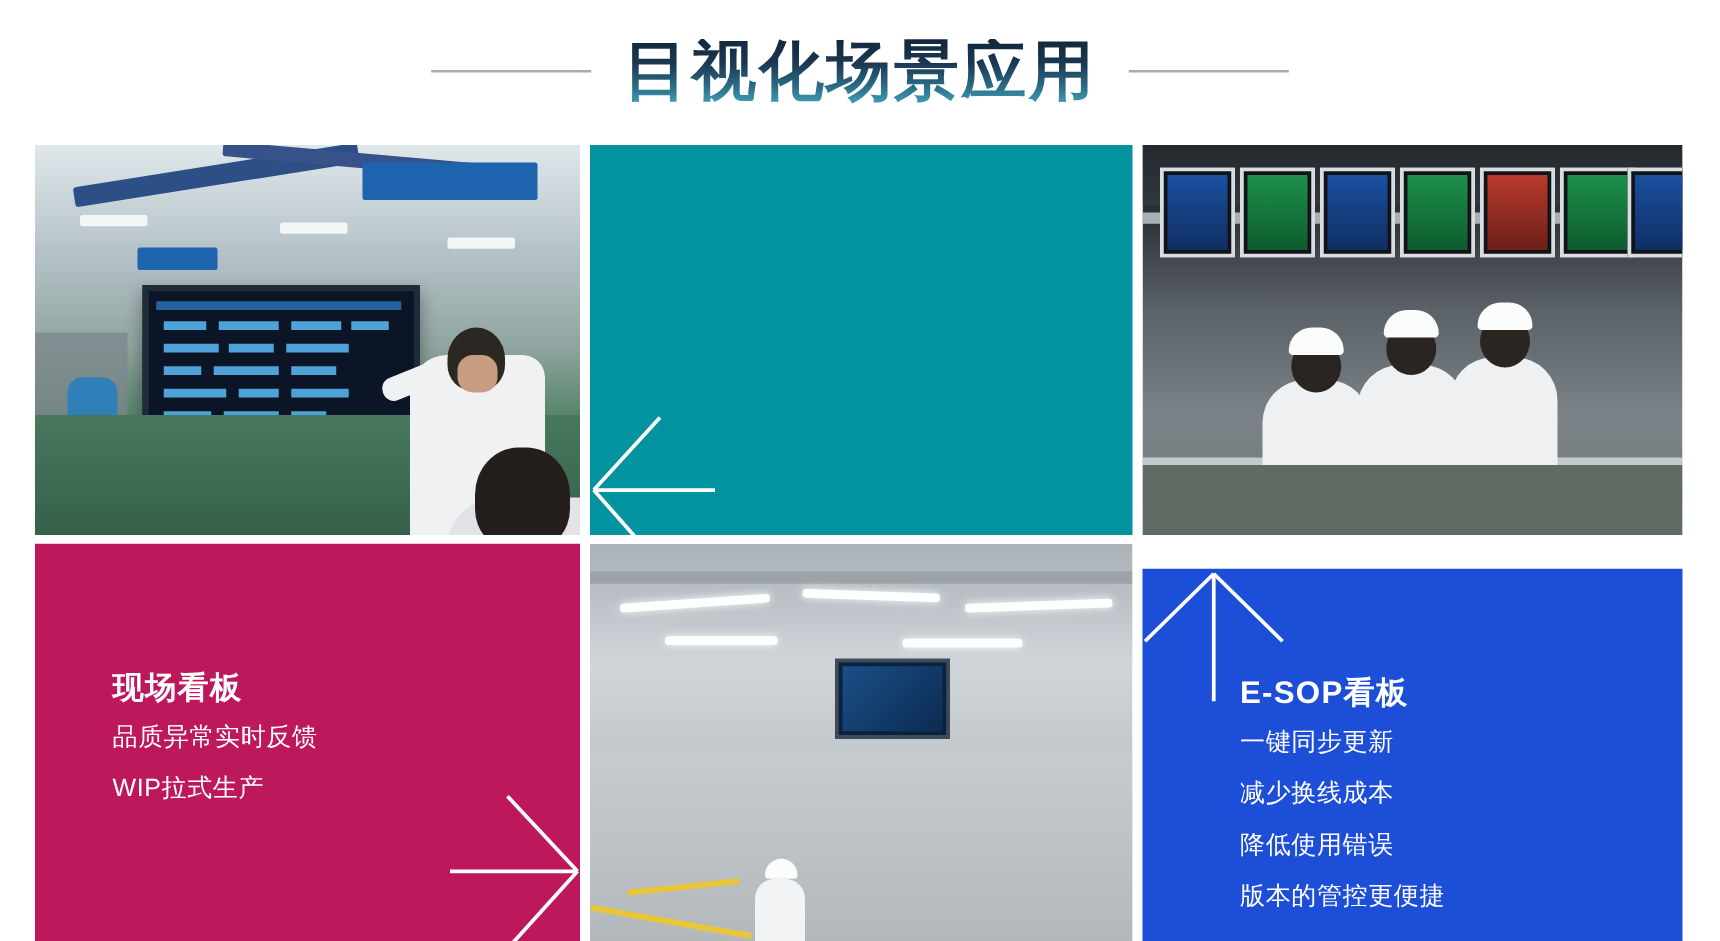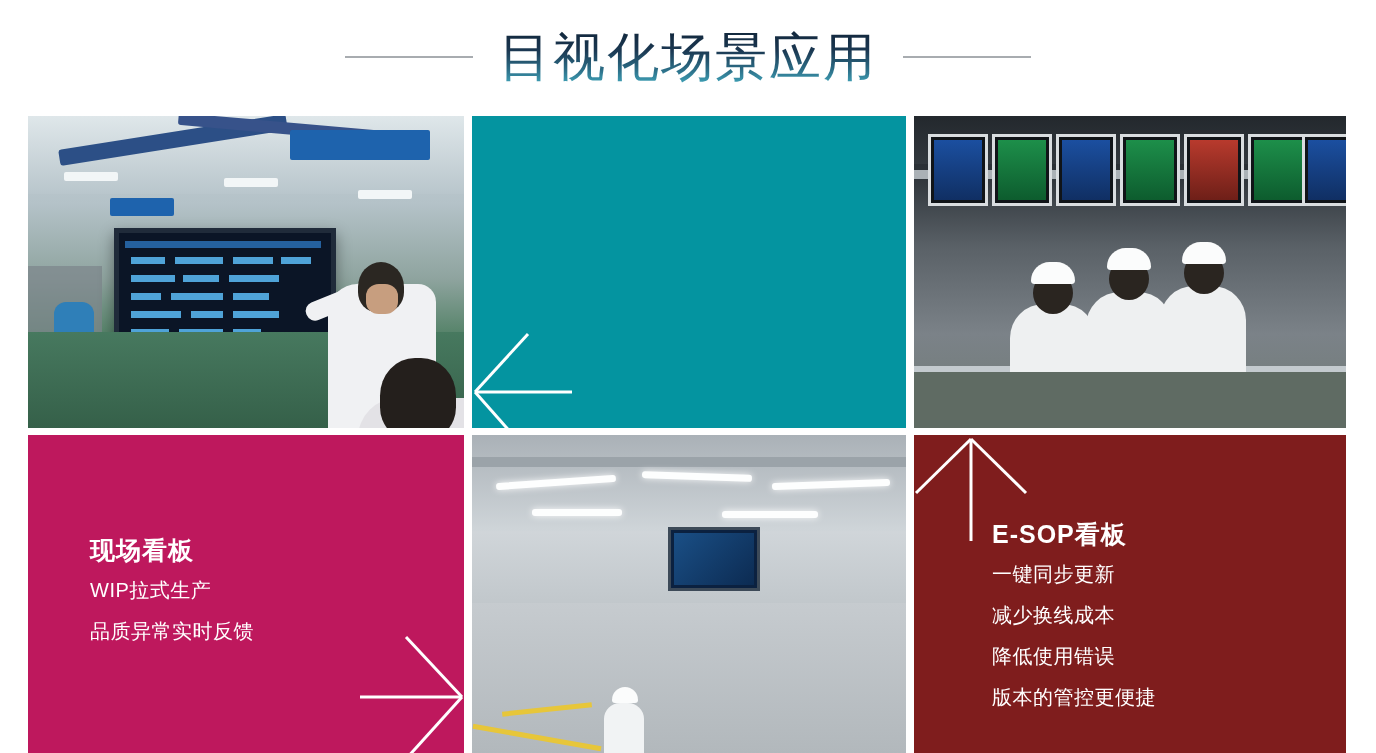--- a/index.html
+++ b/index.html
@@ -13,21 +13,21 @@
 
   
   .title-bar{
     position:absolute;left:0;top:14px;width:1376px;height:86px;
     display:flex;align-items:center;justify-content:center;gap:20px;
   }
   .title-rule{
     width:128px;height:2px;background:#a8acb0;flex:0 0 auto;
   }
   .page-title{
-    font-size:52px;font-weight:normal;line-height:1;letter-spacing:2px;
+    font-size:52px;font-weight:bold;line-height:1;letter-spacing:2px;
     background:linear-gradient(180deg,#12273c 0%,#1b3852 38%,#2c6d86 74%,#3e9fb5 100%);
     -webkit-background-clip:text;background-clip:text;
     -webkit-text-fill-color:transparent;color:#22465e;
     white-space:nowrap;padding:0 6px;
   }
 
   
   .grid{
     position:absolute;left:28px;top:116px;
     width:1318px;height:637px;
@@ -35,21 +35,21 @@
     grid-template-columns:436px 434px 432px;
     grid-template-rows:312px 318px;
     column-gap:8px;row-gap:7px;
   }
   .cell{position:relative;overflow:hidden;}
 
   
   .panel{position:relative;overflow:hidden;}
   .panel.teal{background:#0494a0;}
   .panel.slate{background:#be185d;}
-  .panel.bluegray{background:#7f1d1d;}
+  .panel.bluegray{background:#1d4ed8;margin-top:20px;}
   .panel-body{position:absolute;left:0;top:0;width:100%;}
   .panel-heading{
     color:#ffffff;font-size:25px;font-weight:bold;letter-spacing:1px;
     margin:0 0 14px 0;line-height:1.1;
   }
   .panel-line{
     color:#ffffff;font-size:20px;line-height:1.1;margin:0 0 19px 0;
     letter-spacing:.5px;font-weight:400;
   }
   .panel-line:last-child{margin-bottom:0;}
@@ -227,22 +227,22 @@
       <div class="layer chair"></div>
       <div class="layer bin"></div>
 
       <div class="layer flrB"></div>
     </div>
   </div>
 
   <div class="cell panel slate">
     <div class="panel-body">
       <div class="panel-heading">现场看板</div>
+      <div class="panel-line">品质异常实时反馈</div>
       <div class="panel-line">WIP拉式生产</div>
-      <div class="panel-line">品质异常实时反馈</div>
     </div>
     <svg class="arrow-svg" style="left:326px;top:182px;width:112px;height:160px;" viewBox="0 0 112 160">
       <line x1="6" y1="80" x2="108" y2="80"></line>
       <line x1="108" y1="80" x2="52" y2="20"></line>
       <line x1="108" y1="80" x2="52" y2="142"></line>
     </svg>
   </div>
 
   <div class="cell">
     <div class="photo pC">

